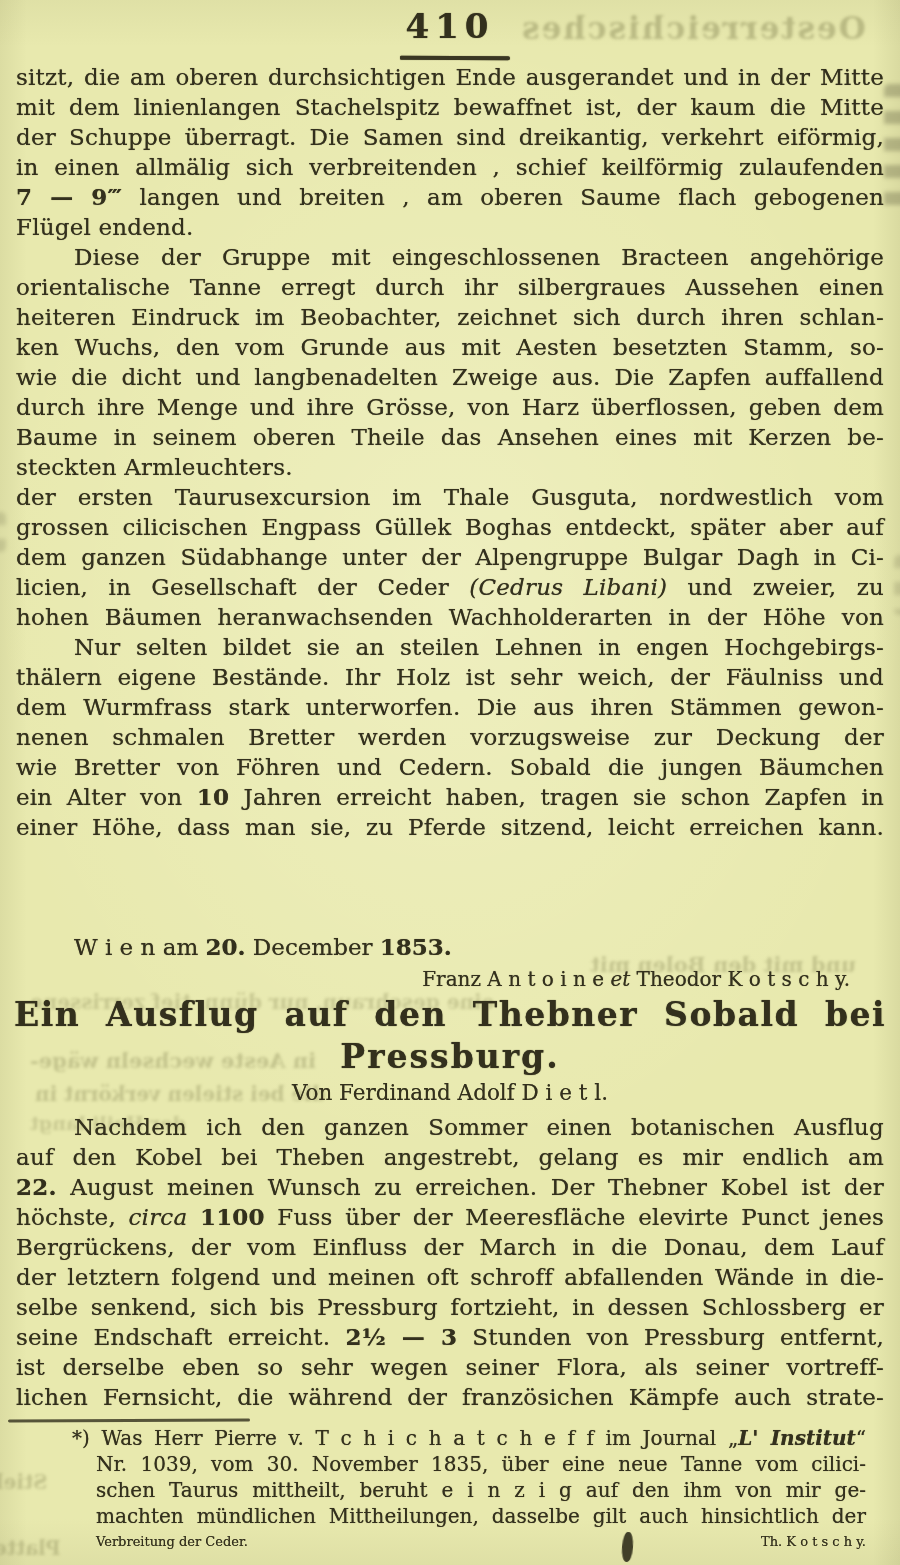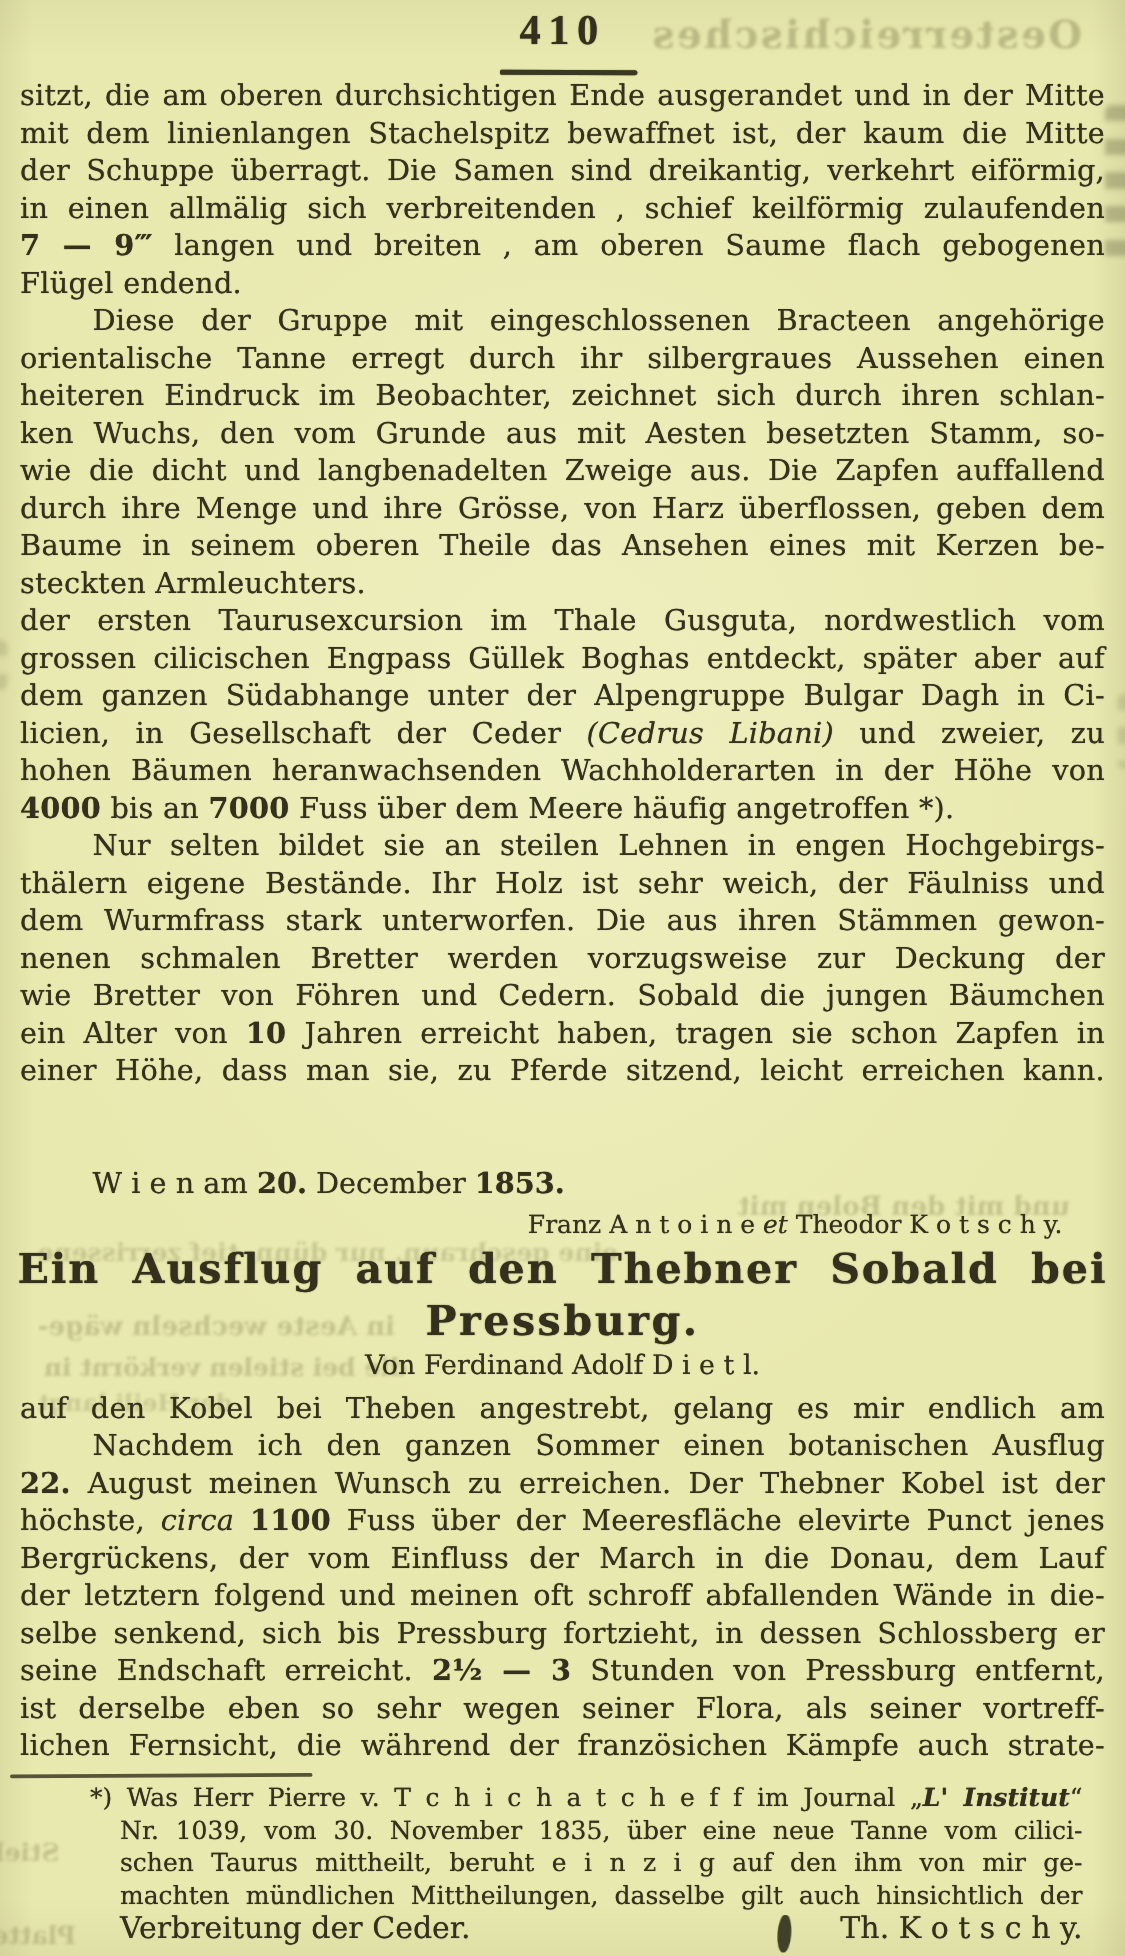--- a/index.html
+++ b/index.html
@@ -37,21 +37,20 @@
   }
   .sm-r1{right:-6px;top:84px;width:22px;height:130px;}
   .sm-r2{right:-8px;top:555px;width:14px;height:60px;opacity:.3;}
   .sm-l1{left:-7px;top:512px;width:13px;height:40px;opacity:.3;}
   
   .print{position:absolute;z-index:2;}
   .pagenum{
     top:6px;left:0;width:100%;text-align:center;
     font-size:34px;font-weight:700;letter-spacing:6px;
     text-shadow:0 0 1px rgba(45,40,20,.8);
-    font-family:Liberation Serif, serif;
   }
   .pagenum-rule{
     top:56px;left:400px;width:110px;height:4px;background:#3a3723;
     border-radius:2px 3px 3px 2px;transform:rotate(.3deg);
     box-shadow:0 0 1px rgba(45,40,20,.7);
   }
   .body-text{left:16px;right:16px;font-size:23px;letter-spacing:.2px;}
   .body1{top:62px;}
   .body2{top:1112px;}
   .line{
@@ -78,21 +77,21 @@
   }
   .byline{font-size:21.5px;line-height:30px;height:30px;text-align:center;text-shadow:0 0 .6px rgba(50,45,25,.7);}
   .fn-rule{
     top:1419px;left:8px;width:242px;height:3px;background:#3c3924;
     transform:rotate(-.25deg);border-radius:2px;opacity:.85;
   }
   .footnote{top:1425px;left:96px;right:34px;font-size:20px;}
   .footnote .line{height:26px;line-height:26px;font-size:20px;}
   .footnote .line:first-child{text-indent:-24px;}
   .fn-lastline{
-    top:1529px;left:96px;right:34px;height:26px;line-height:26px;font-size:24px;
+    top:1529px;left:96px;right:34px;height:26px;line-height:26px;font-size:13px;
     display:flex;justify-content:space-between;text-shadow:0 0 .6px rgba(50,45,25,.7);
   }
   .ink-mark{
     top:1532px;left:622px;width:11px;height:30px;background:#34321e;
     border-radius:45%/50%;transform:rotate(4deg);filter:blur(.4px);opacity:.92;
   }
 </style>
 </head>
 <body style="--paper: #e8e9ae; --ink: #33301d;">
 
@@ -128,43 +127,42 @@
       <div class="line">ken Wuchs, den vom Grunde aus mit Aesten besetzten Stamm, so-</div>
       <div class="line">wie die dicht und langbenadelten Zweige aus. Die Zapfen auffallend</div>
       <div class="line">durch ihre Menge und ihre Grösse, von Harz überflossen, geben dem</div>
       <div class="line">Baume in seinem oberen Theile das Ansehen eines mit Kerzen be-</div>
       <div class="line last">steckten Armleuchters.</div>
       <div class="line">der ersten Taurusexcursion im Thale Gusguta, nordwestlich vom</div>
       <div class="line">grossen cilicischen Engpass Güllek Boghas entdeckt, später aber auf</div>
       <div class="line">dem ganzen Südabhange unter der Alpengruppe Bulgar Dagh in Ci-</div>
       <div class="line">licien, in Gesellschaft der Ceder <span class="fmt-i">(Cedrus Libani)</span> und zweier, zu</div>
       <div class="line">hohen Bäumen heranwachsenden Wachholderarten in der Höhe von</div>
-      <div class="line last"><span class="fmt-b">4000</span> bis an <span class="fmt-b">7000</span> Fuss über dem Meere häufig angetroffen *).</div>
       <div class="line indent">Nur selten bildet sie an steilen Lehnen in engen Hochgebirgs-</div>
       <div class="line">thälern eigene Bestände. Ihr Holz ist sehr weich, der Fäulniss und</div>
       <div class="line">dem Wurmfrass stark unterworfen. Die aus ihren Stämmen gewon-</div>
       <div class="line">nenen schmalen Bretter  werden vorzugsweise zur Deckung der</div>
       <div class="line">wie Bretter von Föhren und Cedern. Sobald die jungen Bäumchen</div>
       <div class="line">ein Alter von <span class="fmt-b">10</span> Jahren erreicht haben, tragen sie schon Zapfen in</div>
       <div class="line">einer Höhe, dass man sie, zu Pferde sitzend, leicht erreichen kann.</div>
     </div>
 
   <div class="print dateline">W i e n am <span class="fmt-b">20.</span> December <span class="fmt-b">1853.</span></div>
 
   <div class="print signature">Franz A n t o i n e <span class="fmt-i">et</span> Theodor K o t s c h y.</div>
 
   <div class="print heading">
     <div class="title-l1">Ein Ausflug auf den Thebner Sobald bei</div>
     <div class="title-l2">Pressburg.</div>
     <div class="byline">Von Ferdinand Adolf D i e t l.</div>
   </div>
 
   <div class="print body-text body2">
+      <div class="line indent">Nachdem ich den ganzen Sommer einen botanischen Ausflug</div>
       <div class="line">auf den Kobel bei Theben angestrebt, gelang es mir endlich am</div>
-      <div class="line indent">Nachdem ich den ganzen Sommer einen botanischen Ausflug</div>
       <div class="line"><span class="fmt-b">22.</span> August meinen Wunsch zu erreichen. Der Thebner Kobel ist der</div>
       <div class="line">höchste, <span class="fmt-i">circa</span> <span class="fmt-b">1100</span> Fuss über der Meeresfläche elevirte Punct jenes</div>
       <div class="line">Bergrückens, der vom Einfluss der March in die Donau, dem Lauf</div>
       <div class="line">der letztern folgend und meinen oft schroff abfallenden Wände in die-</div>
       <div class="line">selbe senkend, sich bis Pressburg fortzieht, in dessen Schlossberg er</div>
       <div class="line">seine Endschaft erreicht. <span class="fmt-b">2½ — 3</span> Stunden von Pressburg entfernt,</div>
       <div class="line">ist derselbe eben so sehr wegen seiner Flora, als seiner vortreff-</div>
       <div class="line">lichen Fernsicht, die während der französichen Kämpfe auch strate-</div>
     </div>
 

